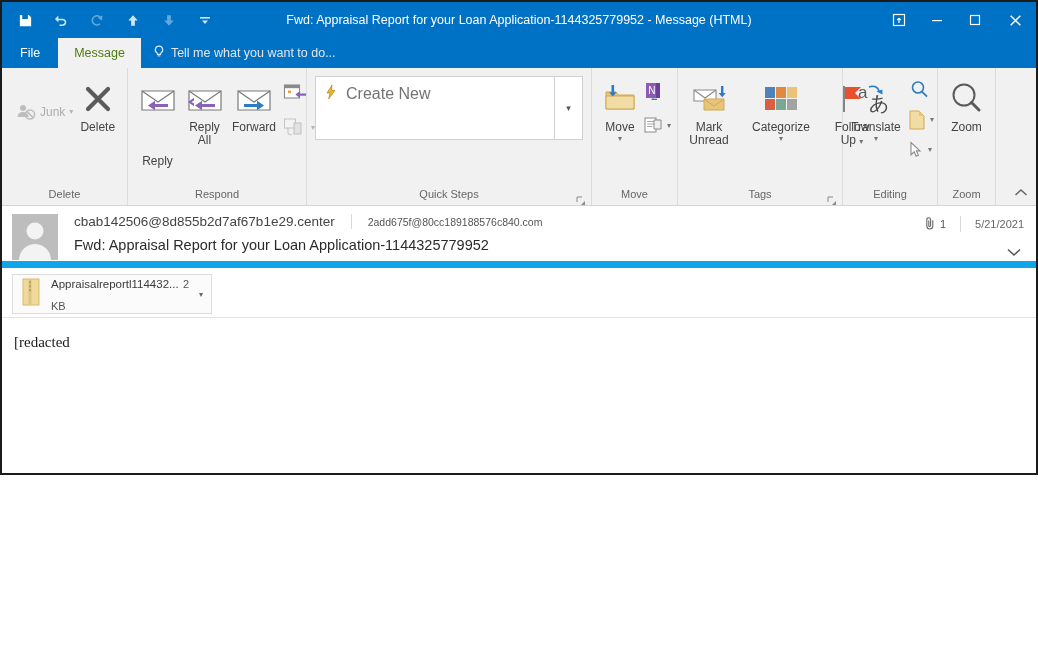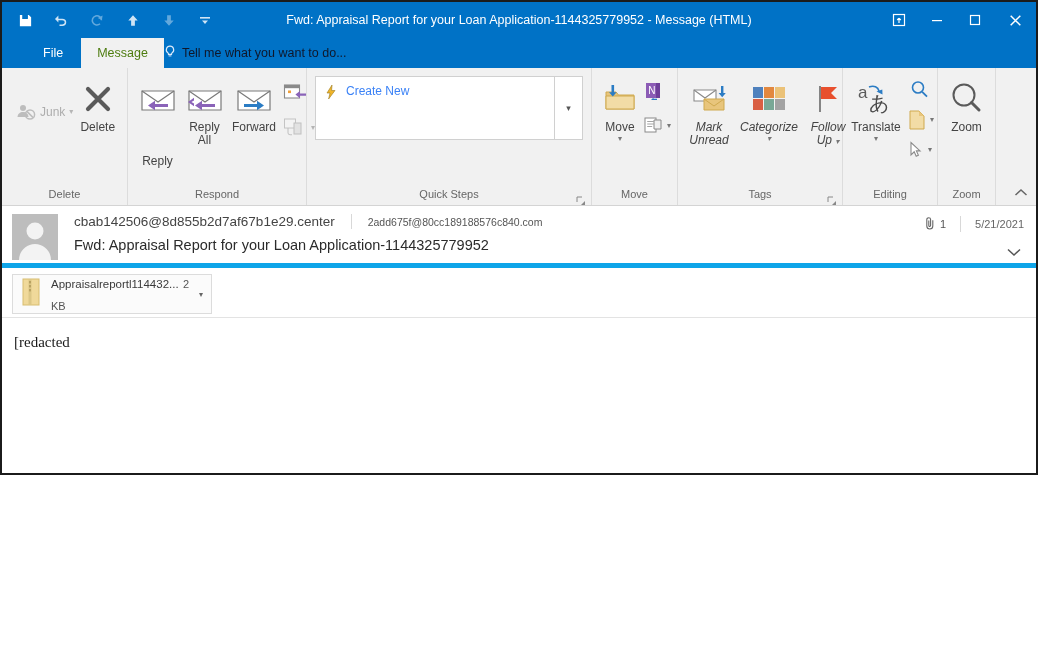--- a/index.html
+++ b/index.html
@@ -52,25 +52,25 @@
 
   
   .tabstrip {
     height: 30px; background: #0072c6;
     display: flex; align-items: stretch; flex: 0 0 30px;
   }
   .tab {
     display: flex; align-items: center; justify-content: center;
     padding: 0 16px; font-size: 12.5px; color: #ffffff;
   }
-  .tab.file { background: #0072c6; padding: 0 18px; margin-left: 23px; }
+  .tab.file { background: #0072c6; padding: 0 18px; }
   .tab.active { background: #f1f1f1; color: #4d7c0f; }
   .tellme {
     display: flex; align-items: center; gap: 6px;
-    padding: 0 0; font-size: 12.5px; color: #0f172a;
+    padding: 0 12px; font-size: 12.5px; color: #e5e5e5;
   }
 
   
   .ribbon {
     flex: 0 0 138px; height: 138px;
     background: #f1f1f1;
     border-bottom: 1px solid #d4d4d4;
     display: flex; align-items: stretch;
     position: relative;
   }
@@ -113,32 +113,32 @@
     font-size: 13px; color: #666;
   }
 
   
   .qs-gallery {
     width: 268px; height: 64px; margin: 8px 0 0 8px;
     border: 1px solid #d0d0d0; background: #ffffff;
     display: flex; align-items: stretch;
   }
   .qs-items { flex: 1; padding: 7px 8px; }
-  .qs-item { display: flex; gap: 8px; font-size: 12px; color: #3b82f6; }
+  .qs-item { display: flex; align-items: center; gap: 8px; font-size: 16px; color: #737373; }
   .qs-more {
     width: 28px; border-left: 1px solid #d0d0d0;
     display: flex; align-items: center; justify-content: center;
     font-size: 9px; color: #555;
   }
 
   
   .msg-header {
     flex: 0 0 62px; display: flex; align-items: flex-start;
     padding: 8px 10px 0 10px;
-    border-bottom: 5px solid #0ea5e9;
+    border-bottom: 7px solid #0ea5e9;
     position: relative;
   }
   .avatar {
     width: 46px; height: 46px; background: #bdbdbd;
     display: flex; align-items: flex-end; justify-content: center;
     flex: 0 0 46px; overflow: hidden;
   }
   .hdr-text { padding-left: 16px; flex: 1; }
   .hdr-line1 { display: flex; align-items: baseline; gap: 0px; }
   .from {
@@ -408,21 +408,21 @@
                 <path fill="#efefef" stroke="#8a8a8a" stroke-width="1" d="M11 4h7v9h-7z"></path>
               </svg>
             <span class="caret">▾</span>
           </div>
         </div>
       </div>
       <div class="group-label">Move</div>
     </div>
 
     <div class="group" style="width:165px;">
-      <div class="group-body" style="gap:4px;font-style:italic;">
+      <div class="group-body" style="gap:16px;">
         <div class="bigbtn" style="min-width:50px;">
           <span class="ico">
             <svg width="38" height="32" viewBox="0 0 38 32">
                 <path fill="#fff" stroke="#8a8a8a" stroke-width="1.1" d="M4 7h22v11H4z"></path>
                 <path fill="none" stroke="#8a8a8a" stroke-width="1.1" d="M4 7l11 8 11-8"></path>
                 <path fill="#e8c57c" stroke="#cfa94f" stroke-width="1" d="M14 16h20v11H14z"></path>
                 <path fill="none" stroke="#cfa94f" stroke-width="1" d="M14 16l10 7 10-7"></path>
                 <path fill="#2b7cc4" d="M31 3v7h-2.4l3.6 4.2 3.6-4.2H33.4V3z"></path>
               </svg>
           </span>

